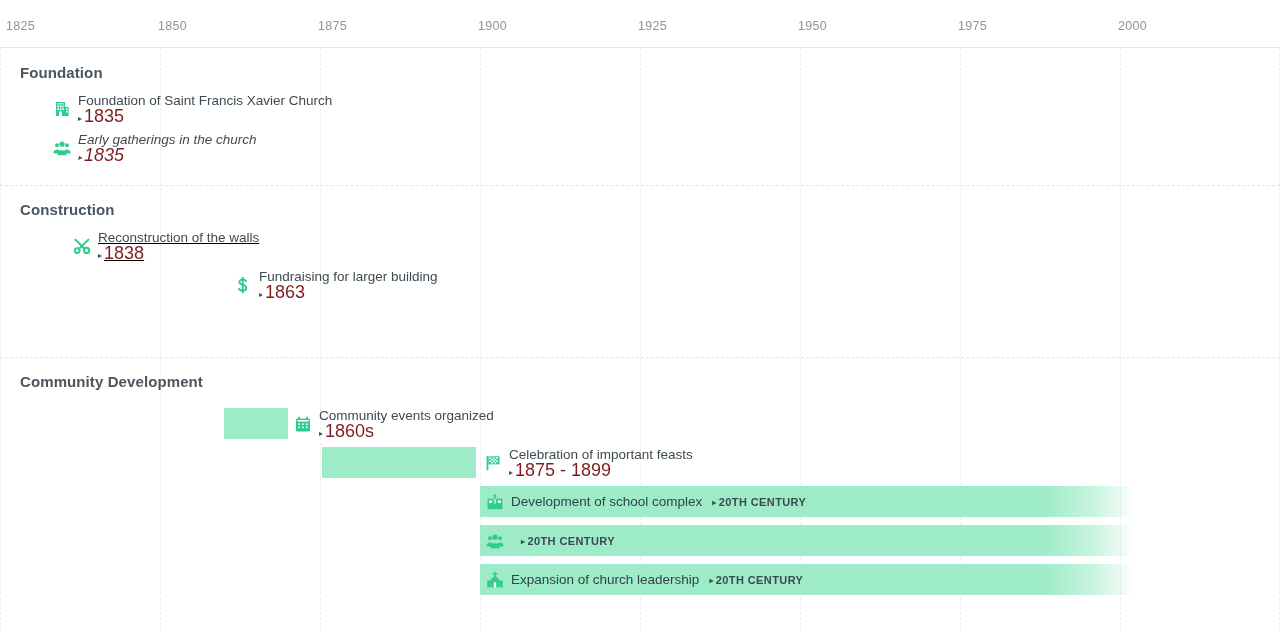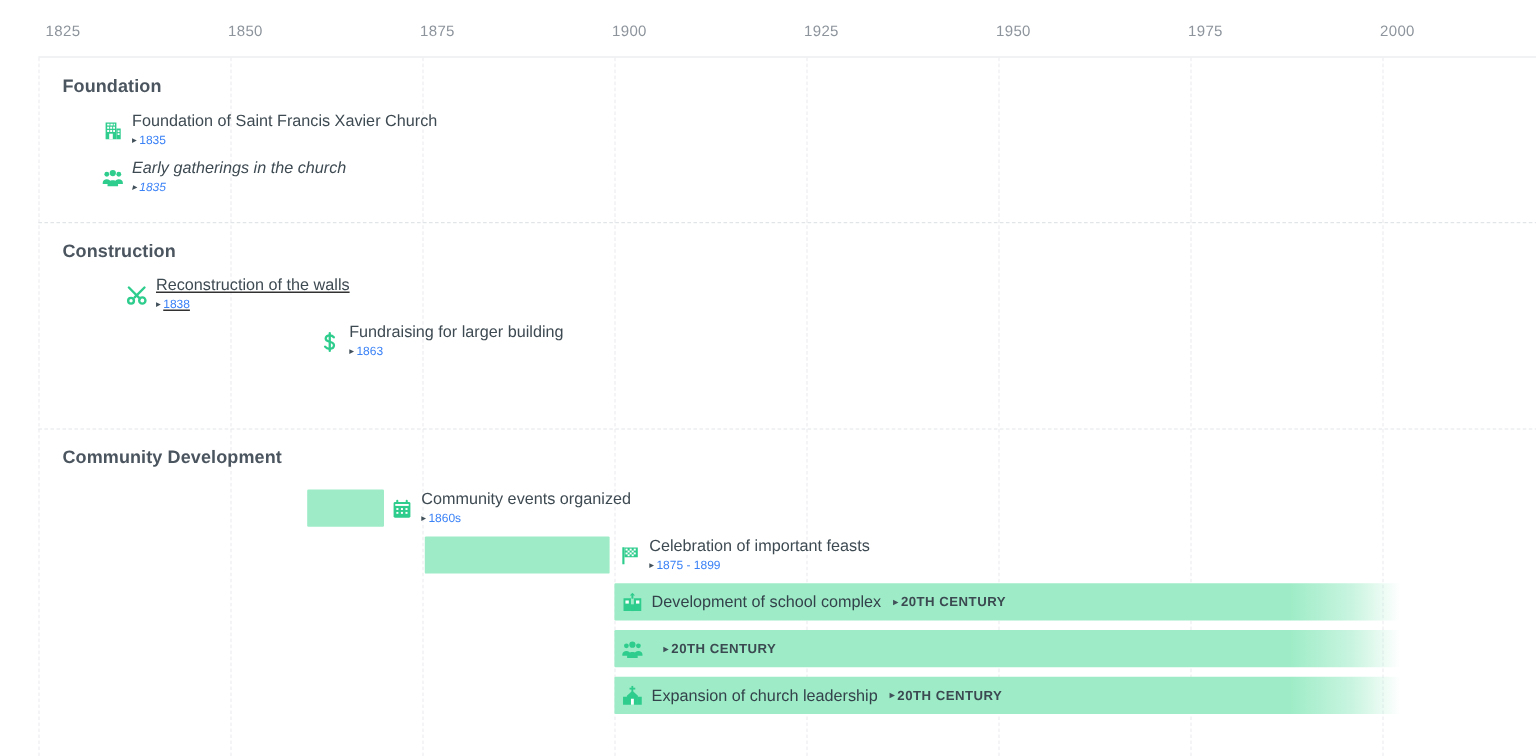--- a/index.html
+++ b/index.html
@@ -12,21 +12,20 @@
     width: 1280px;
     height: 630px;
     overflow: hidden;
     -webkit-font-smoothing: antialiased;
   }
   #timeline-root {
     position: relative;
     width: 1124px;
     height: 630px;
     background: #ffffff;
-    margin-left: 32px;
   }
 
   
   .axis-area {
     position: absolute;
     left: 0; top: 0;
     width: 1280px;
     height: 48px;
   }
   .axis-tick-label {
@@ -114,22 +113,22 @@
     display: flex;
     align-items: center;
   }
   .event-title {
     font-size: 13.5px;
     color: #3e4a52;
     line-height: 16px;
     white-space: nowrap;
   }
   .event-date {
-    font-size: 10px;
-    color: #3b82f6;
+    font-size: 18px;
+    color: #7f1d1d;
     line-height: 15px;
     white-space: nowrap;
   }
   .event-date::before {
     content: "\25B8";
     display: inline-block;
     font-size: 8px;
     color: #41505a;
     margin-right: 2px;
     vertical-align: 1px;

